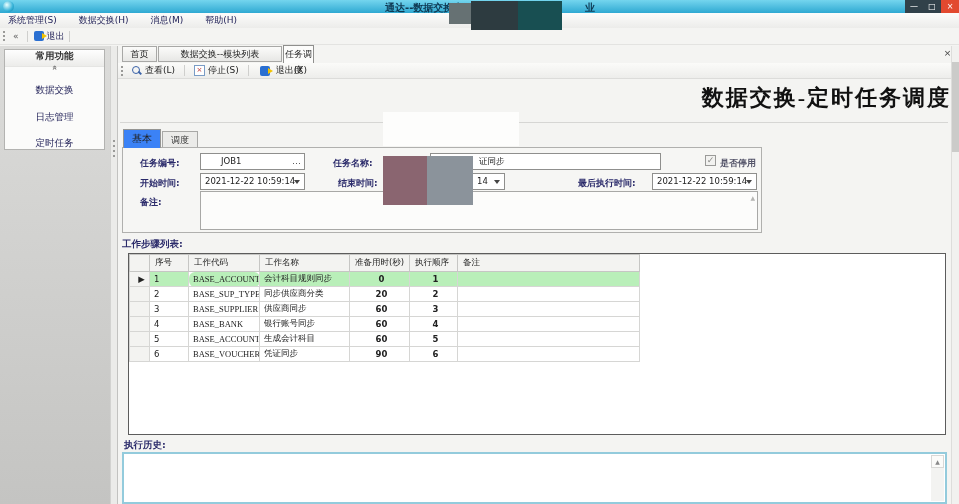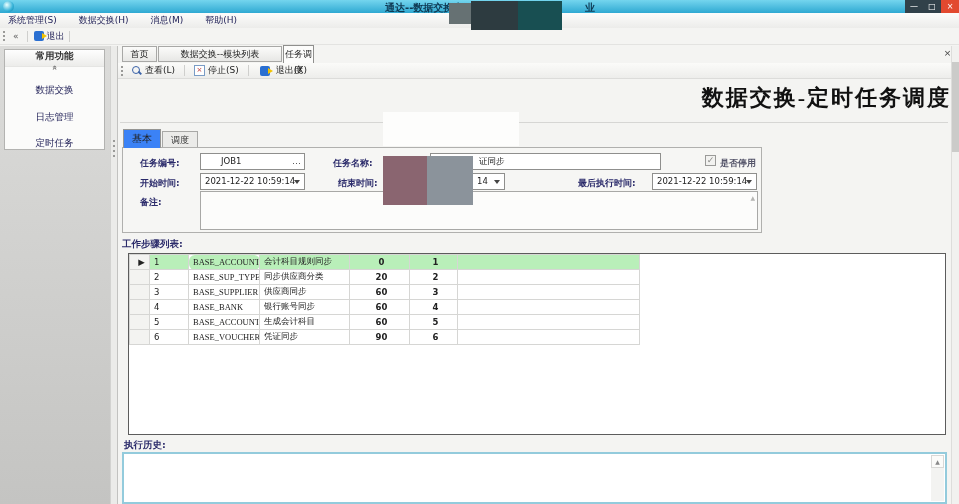--- a/index.html
+++ b/index.html
@@ -254,20 +254,29 @@
       <colgroup>
         <col style="width:20px;">
           <col style="width:39px;">
           <col style="width:71px;">
         <col style="width:90px;">
           <col style="width:60px;">
           <col style="width:48px;">
           <col style="width:182px;">
       </colgroup>
       <tbody>
+          <tr>
+        <th class="sel"></th>
+        <th>序号</th>
+        <th>工作代码</th>
+        <th>工作名称</th>
+        <th>准备用时(秒)</th>
+        <th>执行顺序</th>
+        <th>备注</th>
+      </tr>
       <tr class="selected">
         <td class="sel">▶</td>
         <td class="no-active">1</td>
         <td class="code">BASE_ACCOUNT</td>
         <td>会计科目规则同步</td>
         <td class="center prep">0</td>
         <td class="center order">1</td>
         <td></td>
       </tr>
       <tr>

